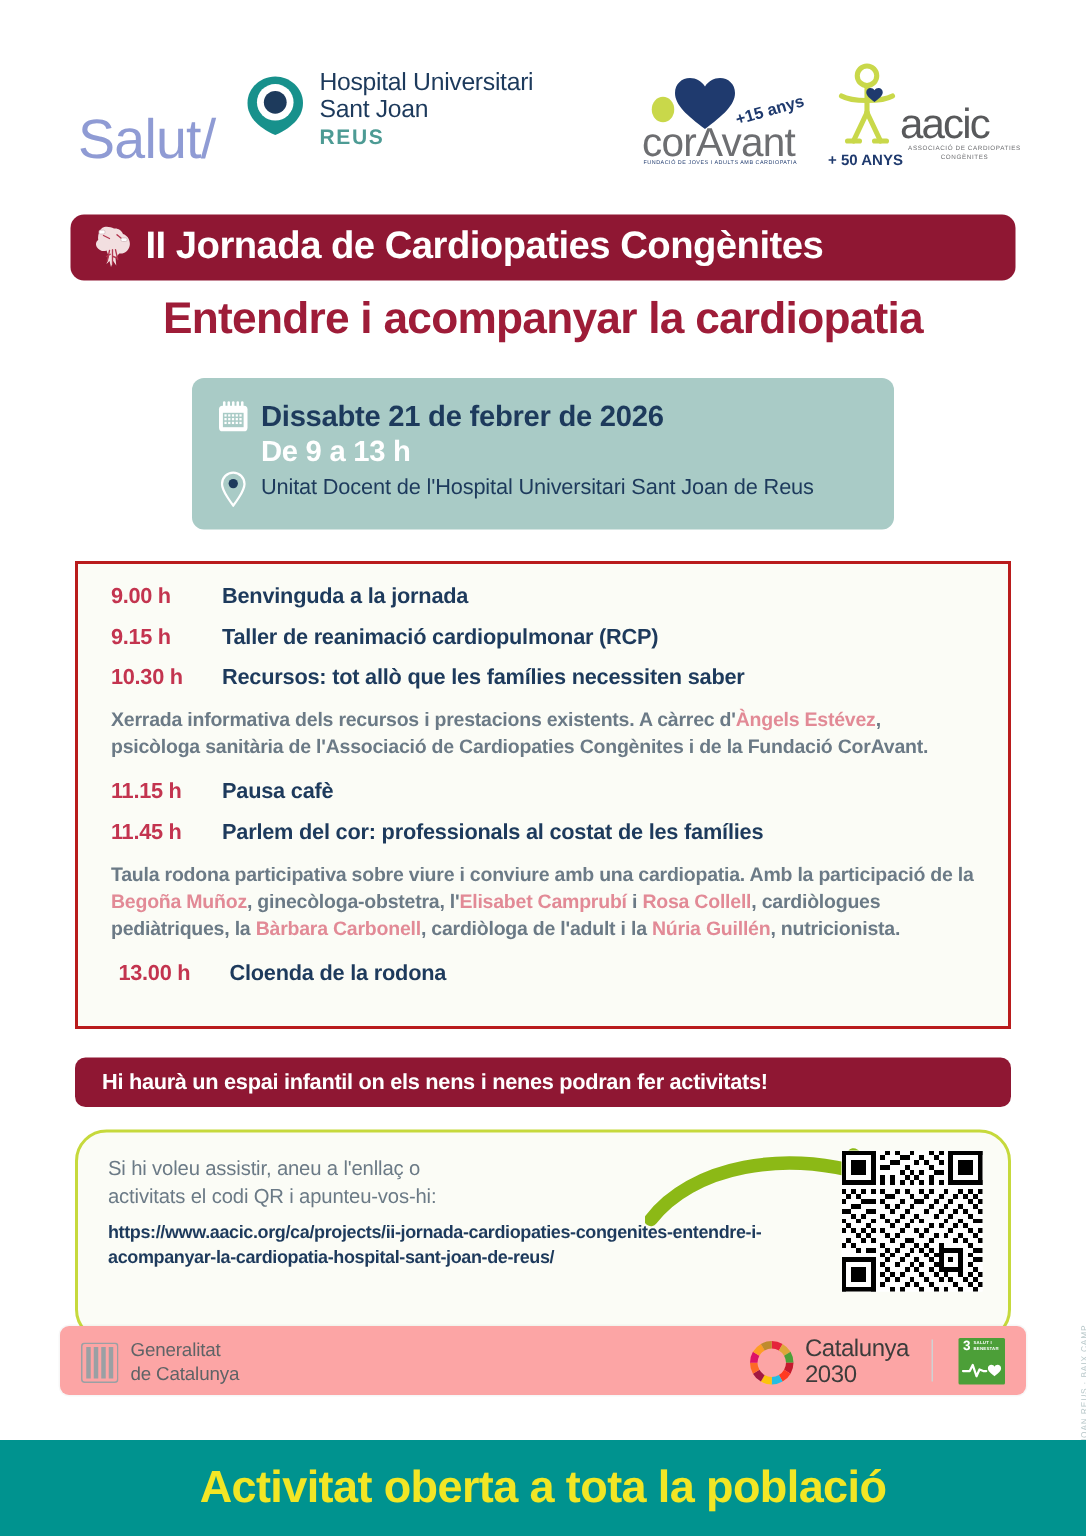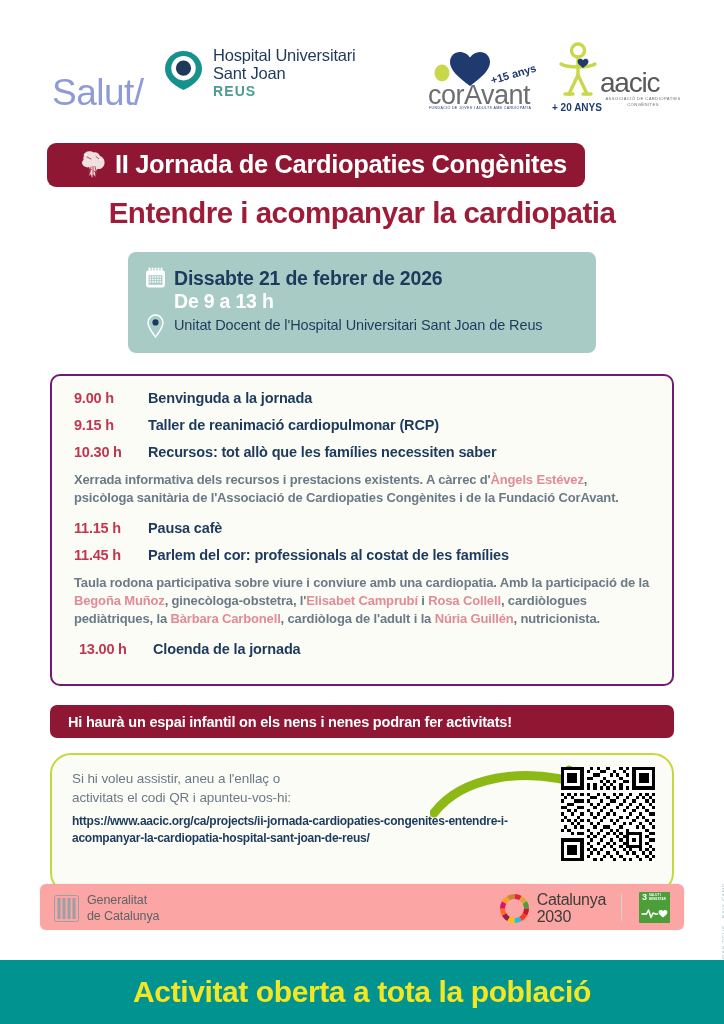--- a/index.html
+++ b/index.html
@@ -145,29 +145,28 @@
     font-weight: 700;
     color: #1f3a6e;
     white-space: nowrap;
   }
 
   
   .title-banner {
     position: absolute;
     left: 47px;
     top: 143px;
-    width: 538px;
+    width: 630px;
     height: 44px;
     background: #8f1733;
     border-radius: 9px;
     display: flex;
     align-items: center;
     box-sizing: border-box;
     padding-left: 15px;
-    justify-content: center;
   }
   .heart-icon {
     width: 26px;
     height: 30px;
     flex: 0 0 auto;
     margin-right: 9px;
     margin-top: -1px;
   }
   .title-banner-text {
     color: #ffffff;
@@ -235,22 +234,22 @@
     margin-top: 3px;
   }
 
   
   .program-box {
     position: absolute;
     left: 50px;
     top: 374px;
     width: 624px;
     height: 312px;
-    border: 2px solid #701a75;
-    border-radius: 10px;
+    border: 2px solid #b91c1c;
+    border-radius: 0;
     background: #fbfcf6;
     box-sizing: border-box;
     padding: 14px 22px 10px 22px;
   }
   .sched-row {
     display: flex;
     align-items: baseline;
     margin-bottom: 11px;
   }
   .sched-time {
@@ -500,21 +499,21 @@
           <path d="M9 22 C16 26 36 26 43 22"></path>
           <path d="M26 33 L17 52"></path>
           <path d="M26 33 L35 52"></path>
           <path d="M13 52 L21 52"></path>
           <path d="M31 52 L39 52"></path>
         </g>
         <path d="M31 26 C28 23.5 25.5 22 25.5 19.5 C25.5 17.8 26.8 16.7 28.3 16.7 C29.4 16.7 30.4 17.3 31 18.2 C31.6 17.3 32.6 16.7 33.7 16.7 C35.2 16.7 36.5 17.8 36.5 19.5 C36.5 22 34 23.5 31 26 Z" fill="#1f3a6e"></path>
       </svg>
       <div class="aacic-word">aacic</div>
       <div class="aacic-sub">ASSOCIACIÓ DE CARDIOPATIES CONGÈNITES</div>
-      <div class="aacic-anys">+ 20 ANYS</div>
+      <div class="aacic-anys">+ 50 ANYS</div>
     </div>
   </div>
 
   <div class="title-banner">
     <svg class="heart-icon" viewBox="0 0 26 30">
       <path d="M6 2 C4 4 3 7 3.5 10 C2 11 1.5 13 2.5 14.6 C4 17 7 18 9 17 L10.5 21 L9 26 L11 24 L12 28 L13.5 24 L15.5 27 L15 22 L17.5 19 C21 19.5 24 17 24.5 13.5 C25 10 23 7 20 6 C19 3.5 16.5 2 14 2.4 C11.5 1 8 0.6 6 2 Z" fill="#f2dfe0"></path>
       <g stroke="#b3364f" stroke-width="0.9" fill="none" stroke-linecap="round">
         <path d="M11 17 L9.5 24"></path>
         <path d="M13 16.5 L13 26"></path>
         <path d="M15 16.5 L16.5 23"></path>
@@ -599,21 +598,21 @@
         <div class="sched-time">11.15 h</div>
         <div class="sched-title">Pausa cafè</div>
       </div>
       <div class="sched-row">
         <div class="sched-time">11.45 h</div>
         <div class="sched-title">Parlem del cor: professionals al costat de les famílies</div>
       </div>
       <div class="sched-desc"><span>Taula rodona participativa sobre viure i conviure amb una cardiopatia. Amb la participació de la </span><span class="hl">Begoña Muñoz</span><span>, ginecòloga-obstetra, l'</span><span class="hl">Elisabet Camprubí</span><span> i </span><span class="hl">Rosa Collell</span><span>, cardiòlogues pediàtriques, la </span><span class="hl">Bàrbara Carbonell</span><span>, cardiòloga de l'adult i la </span><span class="hl">Núria Guillén</span><span>, nutricionista.</span></div>
       <div class="sched-row">
         <div class="sched-time indent">13.00 h</div>
-        <div class="sched-title">Cloenda de la jornada</div>
+        <div class="sched-title">Cloenda de la rodona</div>
       </div>
     </div>
 
   <div class="note-banner">
     <span class="note-banner-text">Hi haurà un espai infantil on els nens i nenes podran fer activitats!</span>
   </div>
 
   <div class="qr-box">
     <div class="qr-intro">
       <div>Si hi voleu assistir, aneu a l'enllaç o</div>

